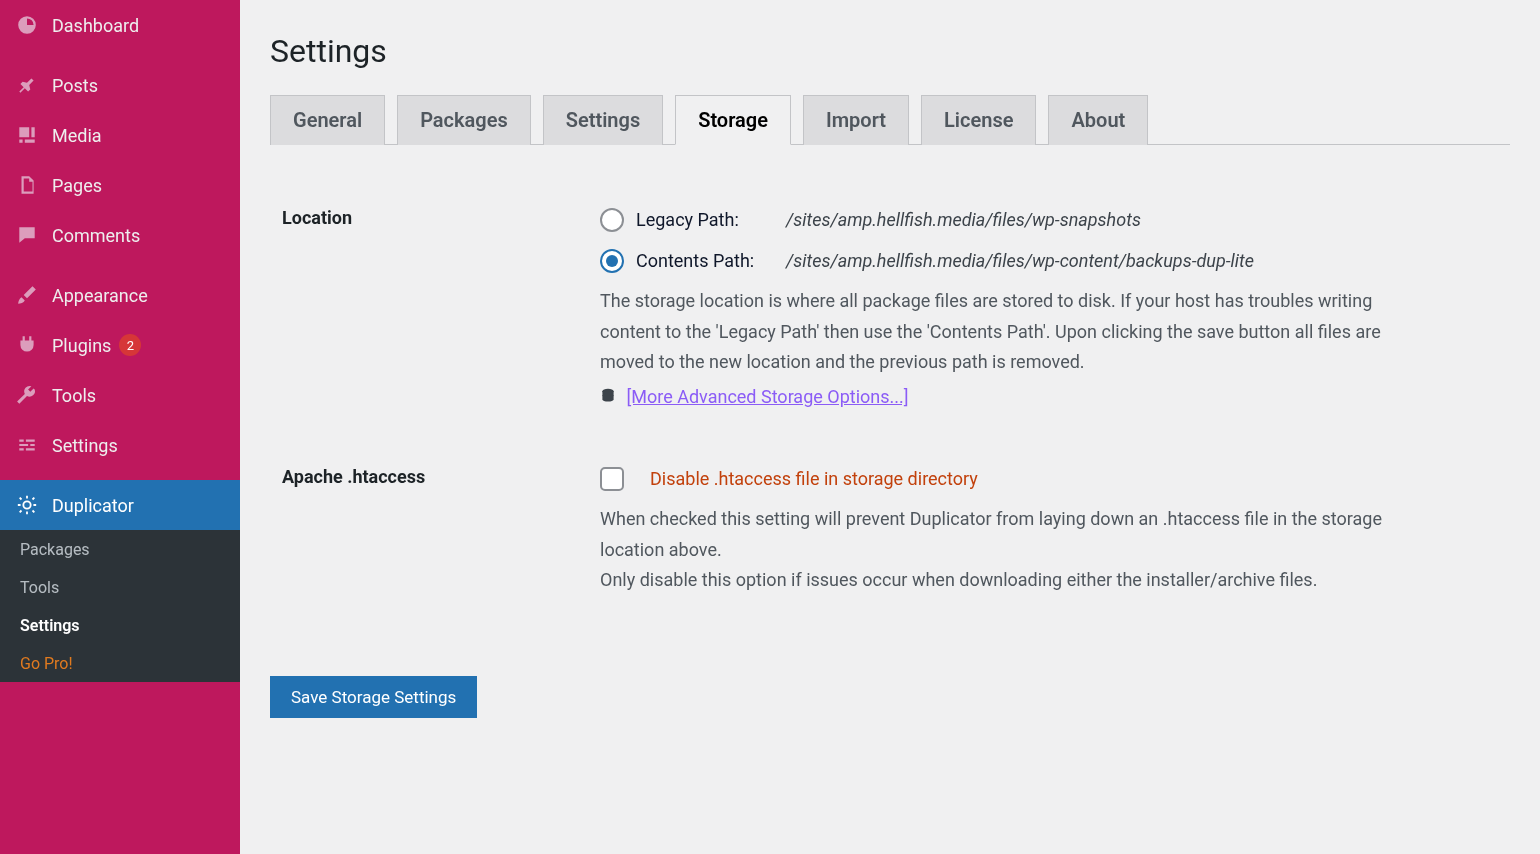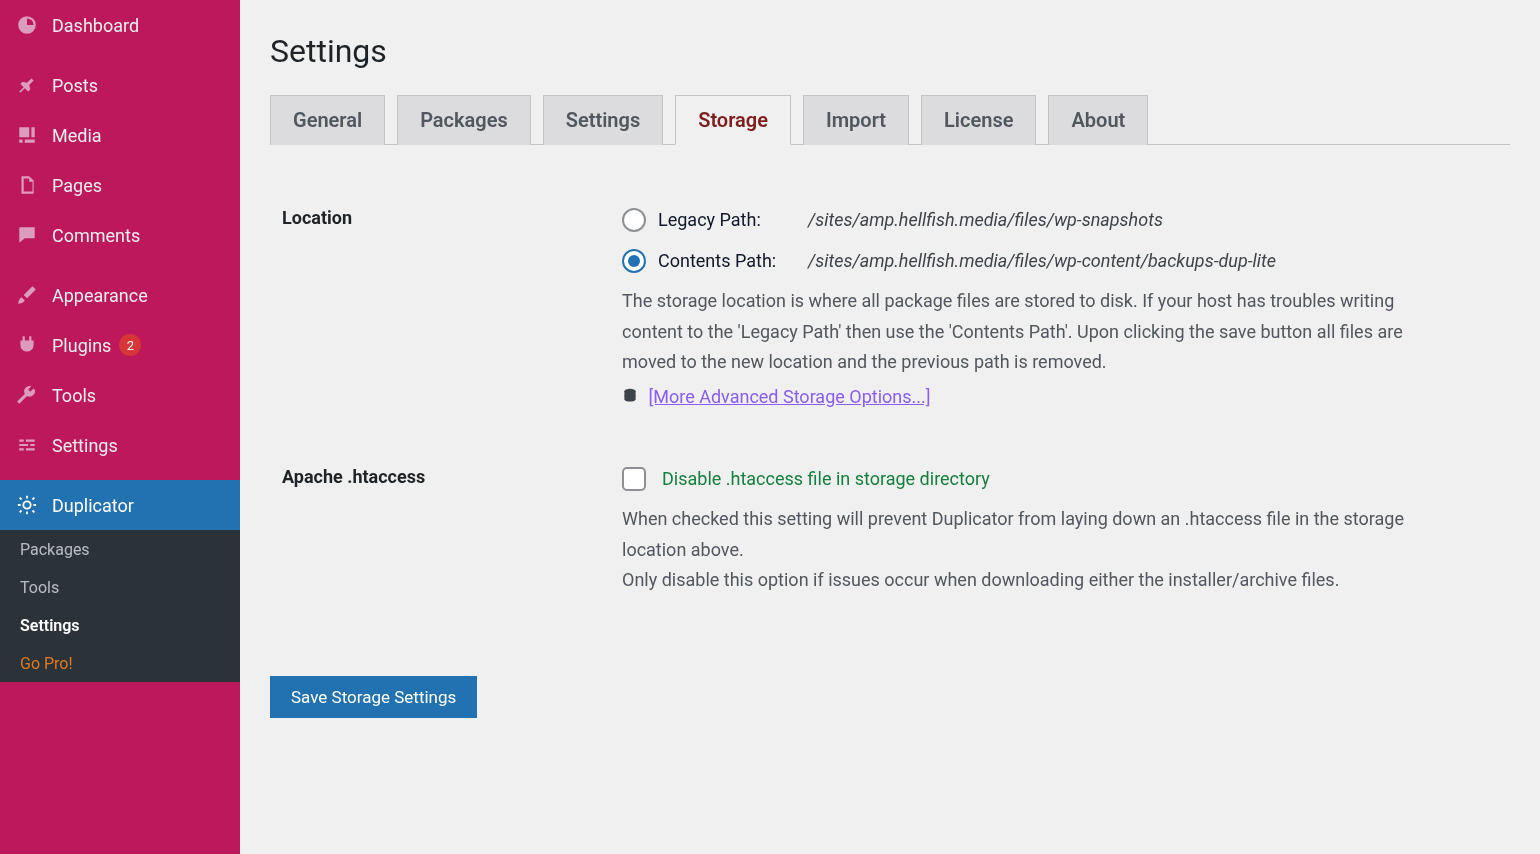--- a/index.html
+++ b/index.html
@@ -16,24 +16,24 @@
   .sidebar li.current .icon { color: #fff; }
   .sidebar li.current::after { content: ""; position: absolute; right: -8px; top: 50%; margin-top: -8px; border: 8px solid transparent; border-right-color: #f0f0f1; }
   .sidebar li.sep { margin-top: 10px; }
   .badge { display: inline-flex; align-items: center; justify-content: center; min-width: 22px; height: 22px; border-radius: 11px; background: #d63638; color: #fff; font-size: 13px; margin-left: 8px; padding: 0 6px; }
   
   .main { flex: 1; padding: 20px 30px 30px 30px; overflow: auto; }
   h1.title { font-size: 32px; font-weight: 400; color: #1d2327; margin: 12px 0 24px 0; }
   
   .tabs { border-bottom: 1px solid #c3c4c7; display: flex; gap: 12px; }
   .tab { border: 1px solid #c3c4c7; border-bottom: none; background: #dcdcde; color: #50575e; padding: 12px 22px; font-size: 20px; font-weight: 600; cursor: pointer; position: relative; top: 1px; }
-  .tab.active { background: #f0f0f1; color: #7f1d1d; border-bottom: 1px solid #f0f0f1; }
+  .tab.active { background: #f0f0f1; color: #000000; border-bottom: 1px solid #f0f0f1; }
   
   .form-table { margin-top: 60px; width: 100%; }
-  .form-row { display: flex; align-items: flex-start; margin-bottom: 50px; gap: 22px; }
+  .form-row { display: flex; align-items: flex-start; margin-bottom: 50px; }
   .form-row .th { width: 330px; padding-left: 12px; font-weight: 700; font-size: 18px; color: #1d2327; padding-top: 2px; }
   .form-row .td { flex: 1; font-size: 18px; color: #50575e; line-height: 1.7; }
   .radio-row { display: flex; align-items: center; margin-bottom: 10px; }
   .radio-row .radio-label { width: 140px; color: #0f172a; margin-left: 12px; }
   .radio-row .path { font-style: italic; color: #3c434a; margin-left: 10px; }
   input[type=radio].big { appearance: none; width: 24px; height: 24px; border: 2px solid #8c8f94; border-radius: 50%; display: inline-block; position: relative; cursor: pointer; background: #fff; }
   input[type=radio].big:checked { border-color: #2271b1; }
   input[type=radio].big:checked::after { content: ""; width: 12px; height: 12px; border-radius: 50%; background: #2271b1; position: absolute; top: 4px; left: 4px; }
   input[type=checkbox].big { appearance: none; width: 24px; height: 24px; border: 2px solid #8c8f94; border-radius: 5px; background: #fff; cursor: pointer; position: relative; }
   .desc { color: #50575e; margin-top: 8px; max-width: 820px; }
@@ -183,21 +183,21 @@
           <a href="#" class="link">[More Advanced Storage Options...]</a>
         </div>
       </div>
     </div>
 
     <div class="form-row">
       <div class="th">Apache .htaccess</div>
       <div class="td">
         <div class="radio-row">
           <input type="checkbox" class="big" style="">
-          <span style="margin-left:16px; color:#15803d;">Disable .htaccess file in storage directory</span>
+          <span style="margin-left:26px; color:#c2410c;">Disable .htaccess file in storage directory</span>
         </div>
         <div class="desc">When checked this setting will prevent Duplicator from laying down an .htaccess file in the storage location above.</div>
         <div class="desc" style="margin-top:0;">Only disable this option if issues occur when downloading either the installer/archive files.</div>
       </div>
     </div>
   </div>
 
   <button class="submit-btn">Save Storage Settings</button>
 </main>
 

